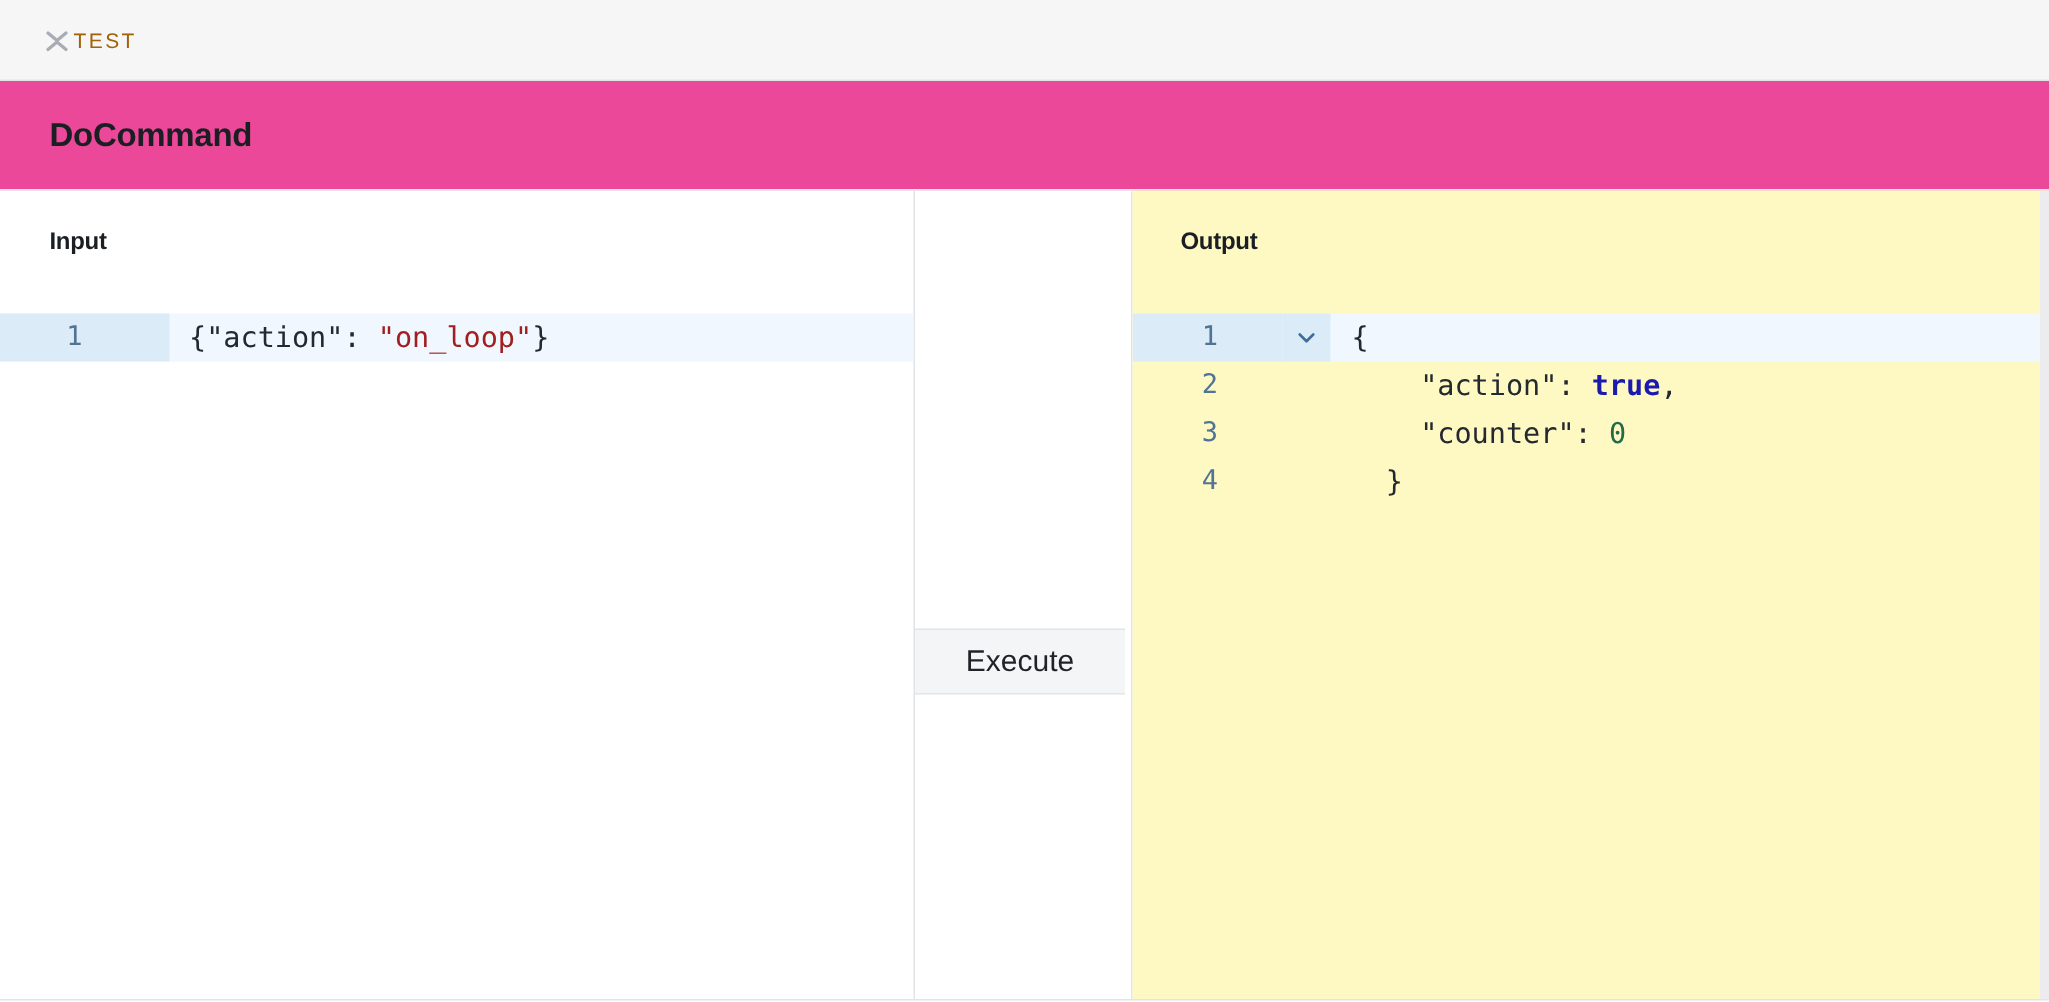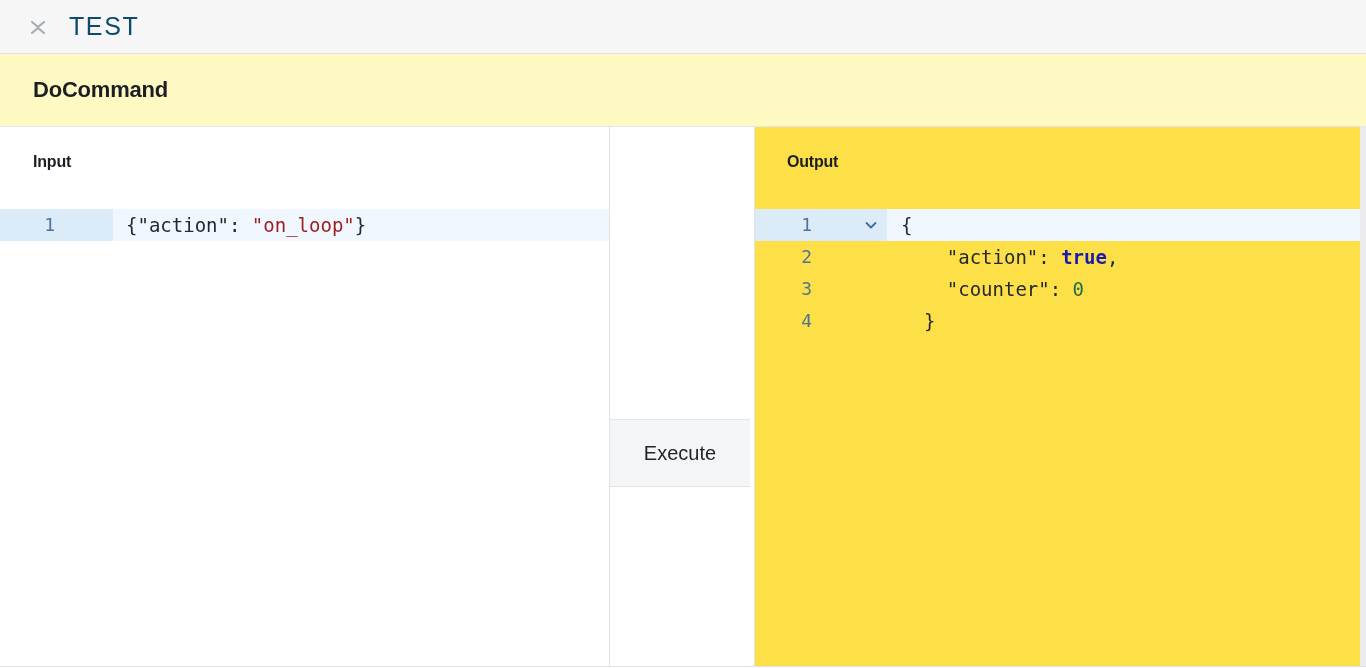--- a/index.html
+++ b/index.html
@@ -28,32 +28,31 @@
   }
   .collapse-icon {
     width: 22px;
     height: 22px;
     position: relative;
     flex: 0 0 auto;
     cursor: pointer;
   }
   .collapse-icon svg { display: block; }
   .test-label {
-    margin-left: 20px;
-    font-size: 25px;
+    font-size: 14px;
     letter-spacing: 1.6px;
-    color: #0c4a6e;
+    color: #a16207;
     font-weight: 400;
   }
 
   
   .cmd-header {
     height: 73px;
     box-sizing: border-box;
-    background: #fef9c3;
+    background: #ec4899;
     border-bottom: 1px solid #e5e7ea;
     display: flex;
     align-items: center;
     padding-left: 33px;
   }
   .cmd-title {
     font-size: 22px;
     font-weight: 700;
     color: #1b1f23;
     letter-spacing: -0.2px;
@@ -76,21 +75,21 @@
   .pane-middle {
     width: 144px;
     flex: 0 0 144px;
     position: relative;
     background: #ffffff;
     border-right: 1px solid #e1e3e6;
   }
   .pane-output {
     flex: 1 1 auto;
     position: relative;
-    background: #fde047;
+    background: #fef9c3;
     overflow: hidden;
   }
 
   .pane-heading {
     font-size: 16px;
     font-weight: 700;
     color: #1b1f23;
     padding: 26px 0 0 33px;
     letter-spacing: -0.2px;
   }
@@ -161,21 +160,21 @@
   .tok-bool  { color: #1a1aae; font-weight: bold; }
   .tok-num   { color: #23694a; }
   .tok-plain { color: #24292f; }
 
   
   .execute-btn {
     position: absolute;
     left: 0;
     right: 4px;
     top: 292px;
-    height: 68px;
+    height: 44px;
     box-sizing: border-box;
     background: #f4f5f6;
     border: 1px solid #e3e5e8;
     border-left: none;
     border-right: none;
     display: flex;
     align-items: center;
     justify-content: center;
     font-size: 20px;
     color: #1f2328;

